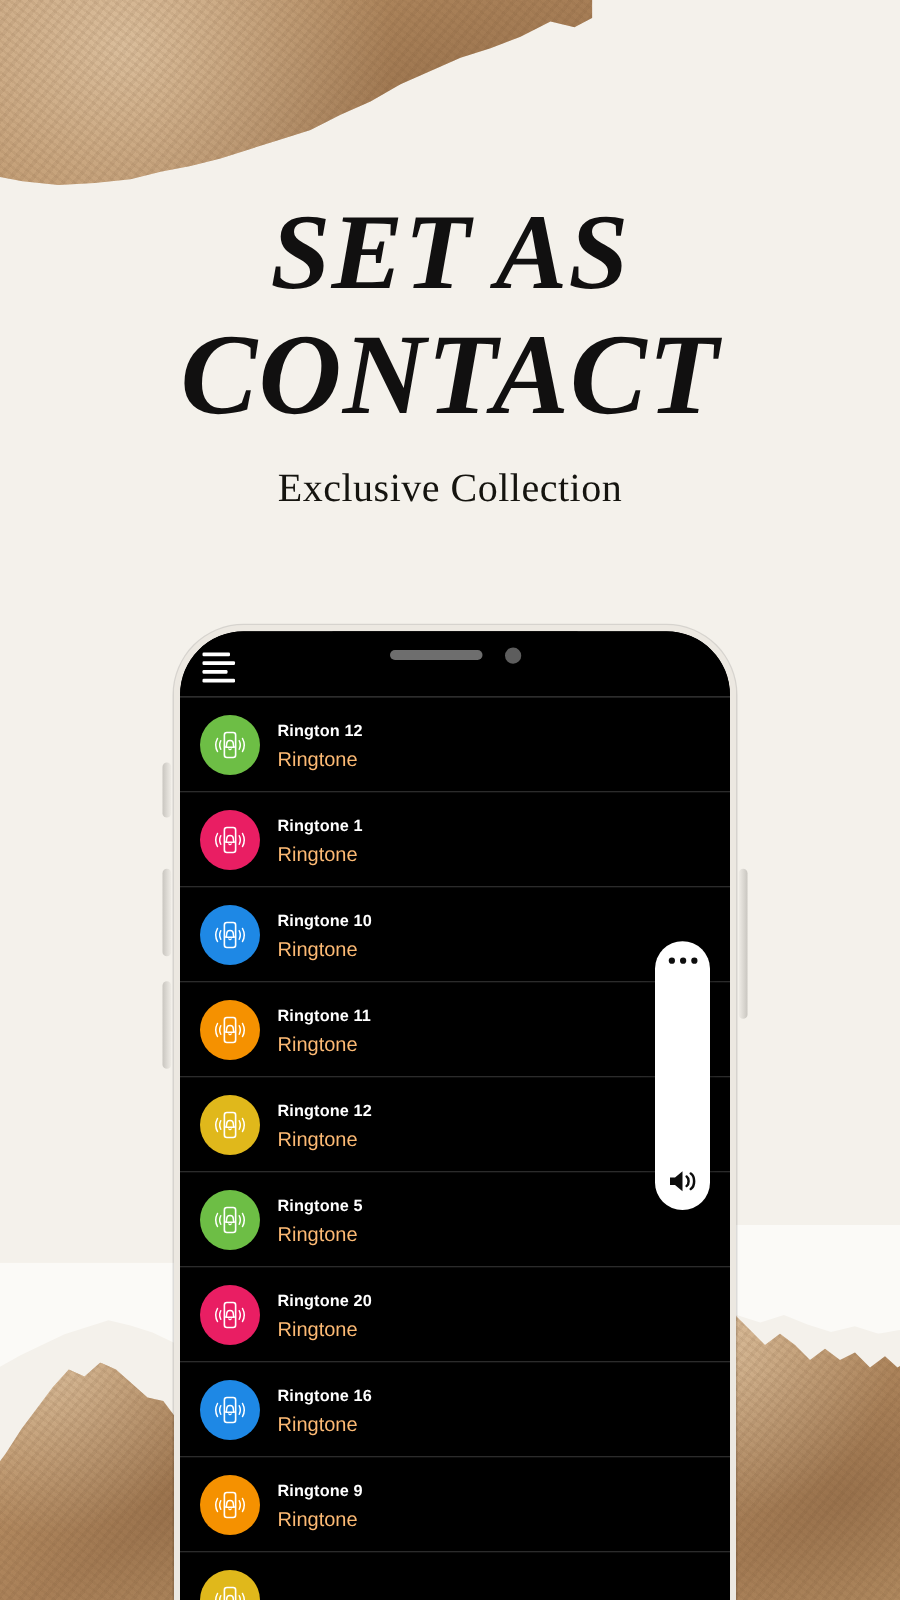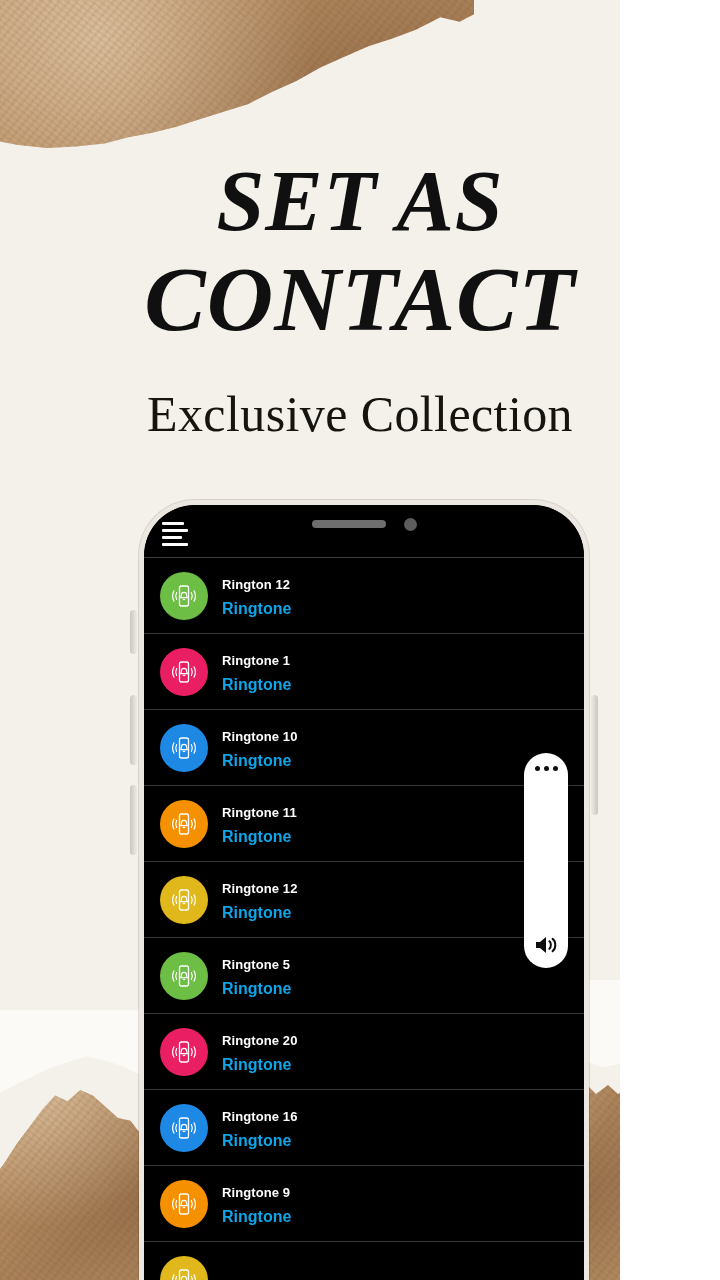--- a/index.html
+++ b/index.html
@@ -3,21 +3,21 @@
 <meta charset="utf-8">
 <style>
   * { margin:0; padding:0; box-sizing:border-box; }
   html, body {
     width:720px; height:1280px;
     overflow:hidden;
     font-family:"Liberation Sans", sans-serif;
   }
   #stage {
     position:relative;
-    width:620px; height:1280px;
+    width:720px; height:1280px;
     background:#F4F1EB;
     overflow:hidden;
   }
 
   
   .kraft {
     position:absolute;
     background:
       repeating-linear-gradient(37deg, rgba(120,85,50,.09) 0 2px, rgba(255,255,255,0) 2px 5px),
       repeating-linear-gradient(-51deg, rgba(90,60,35,.07) 0 3px, rgba(255,255,255,0) 3px 7px),
@@ -84,24 +84,24 @@
     font-style:italic;
     font-weight:700;
     color:#111010;
     font-size:86px;
     line-height:98px;
     letter-spacing:1px;
     white-space:nowrap;
   }
   #headline .hl-line.l2 { font-size:92px; }
   #subhead {
-    position:absolute; top:385px; left:0; width:720px;
+    position:absolute; top:372px; left:0; width:720px;
     text-align:center;
     font-family:"Liberation Serif", "DejaVu Serif", serif;
-    font-size:50px;
+    font-size:32px;
     color:#15140f;
     letter-spacing:.4px;
     z-index:5;
   }
 
   
   #phone {
     position:absolute;
     left:139px; top:500px;
     width:450px; height:790px;
@@ -207,21 +207,21 @@
     margin-left:8px;
     display:flex; align-items:center; justify-content:center;
   }
   .tone-icon svg { display:block; }
   .tone-text { margin-left:14px; min-width:0; }
   .tone-title {
     color:#ffffff; font-size:13px; font-weight:700;
     line-height:23px; letter-spacing:.1px;
   }
   .tone-sub {
-    color:#0ea5e9; font-size:16px; font-weight:700;
+    color:#fdba74; font-size:16px; font-weight:400;
     line-height:21px; margin-top:2px;
   }
 
   
   #float-pill {
     position:absolute;
     right:16px; top:248px;
     width:44px; height:215px;
     background:#FFFFFF;
     border-radius:22px;

